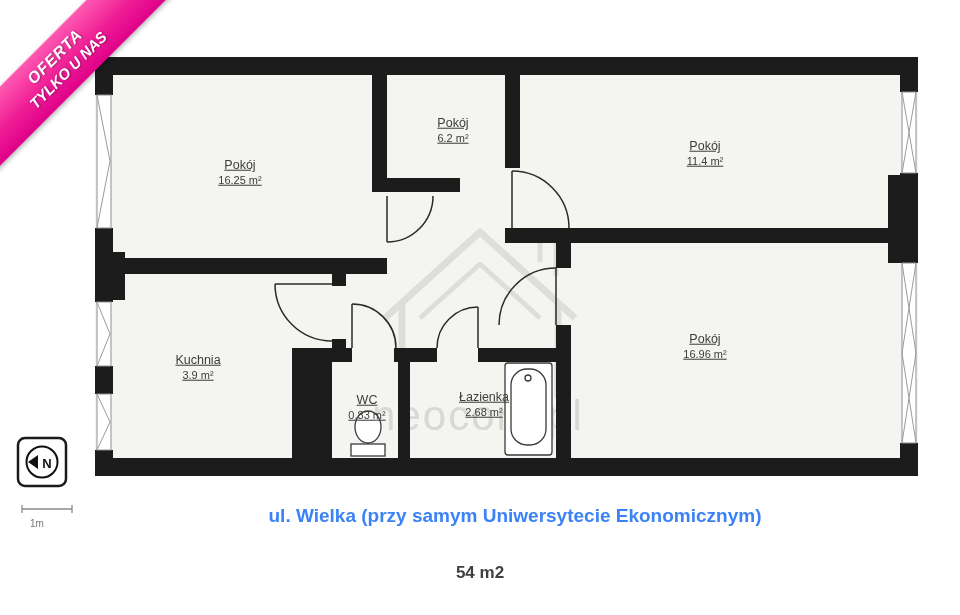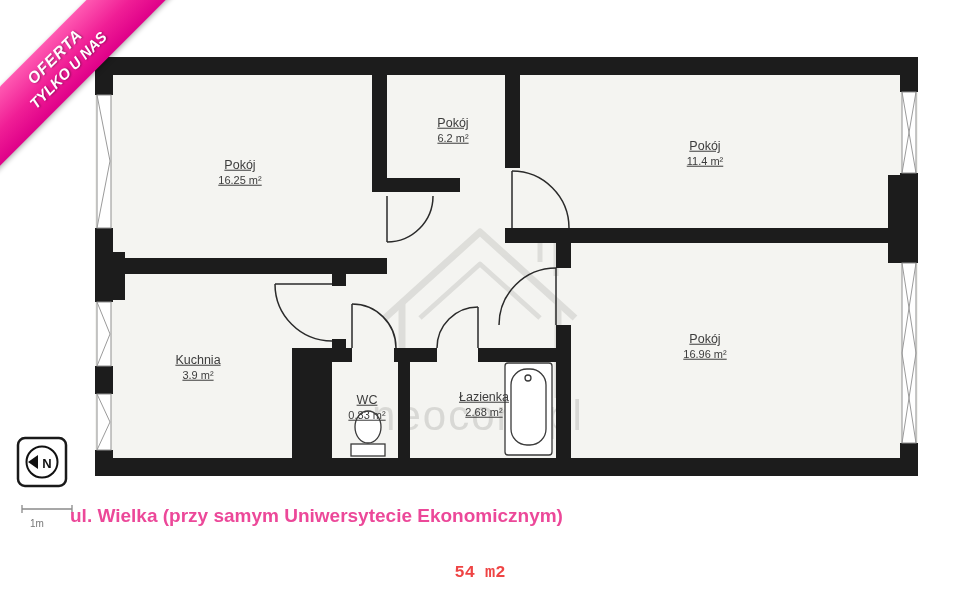--- a/index.html
+++ b/index.html
@@ -14,24 +14,24 @@
   .room-label .rname{display:block;}
   .room-label .area{display:block;font-size:11px;}
   .ribbon{position:absolute;left:-74px;top:36px;width:272px;padding:8px 0 9px;
     background:linear-gradient(180deg,#ff5ab2 0%,#f01f96 55%,#df0089 100%);
     transform:rotate(-45deg);text-align:center;color:#fff;font-weight:bold;font-style:italic;
     line-height:1.25;box-shadow:0 2px 5px rgba(0,0,0,.3);}
   .ribbon .l1{display:block;font-size:16px;letter-spacing:1px;text-shadow:1px 1px 2px rgba(0,0,0,.35);}
   .ribbon .l2{display:block;font-size:15px;text-shadow:1px 1px 2px rgba(0,0,0,.35);}
   .compass{position:absolute;left:16px;top:436px;}
   .scalebar{position:absolute;left:20px;top:502px;}
-  .caption{position:absolute;left:70px;right:0;top:505px;text-align:left;
-    font-size:19px;font-weight:bold;color:#ec4899;}
+  .caption{position:absolute;left:70px;right:0;top:505px;text-align:center;
+    font-size:19px;font-weight:bold;color:#3b82f6;}
   .total{position:absolute;left:0;right:0;top:563px;text-align:center;
-    font-size:17px;font-weight:bold;color:#ef4444;font-family:Liberation Mono, monospace;}
+    font-size:17px;font-weight:bold;color:#404040;}
 </style>
 </head>
 <body>
 
 <div class="stage">
 
   <svg class="plan-svg" width="960" height="615" viewBox="0 0 960 615">
 
     <rect x="95" y="57" width="823" height="419" fill="#f4f4f1"></rect>
 

